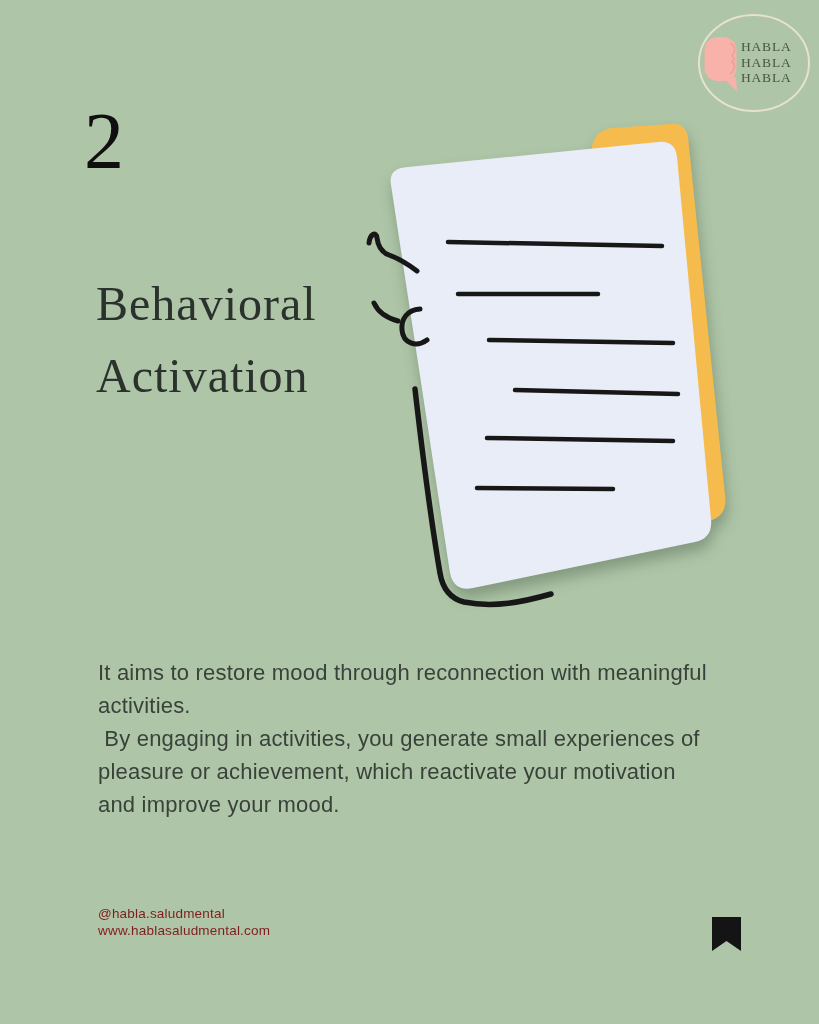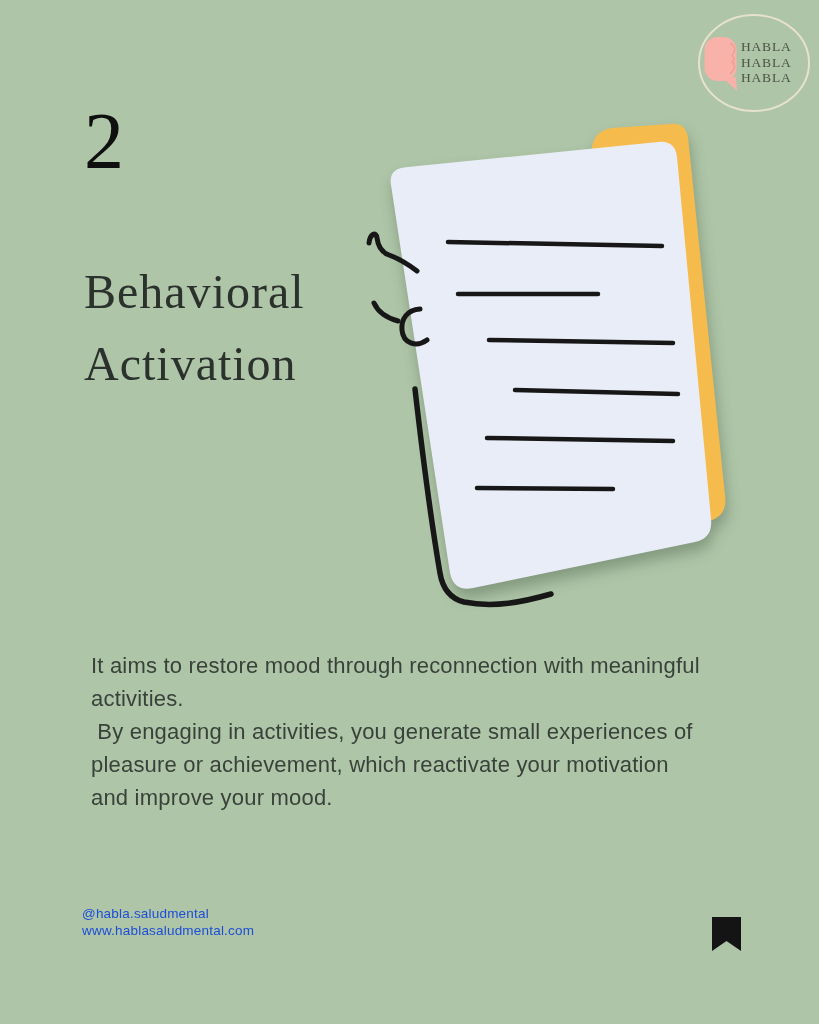--- a/index.html
+++ b/index.html
@@ -10,37 +10,37 @@
     overflow:hidden;
     font-family:"Liberation Sans",sans-serif;
   }
   .big-number{
     position:absolute;left:84px;top:101px;
     font-family:"Liberation Serif",serif;
     font-size:80px;line-height:1;font-weight:500;
     color:#0f0f0f;
   }
   .title{
-    position:absolute;left:84px;top:256px;margin:0;
+    position:absolute;left:84px;top:256px;margin:12px;
     font-family:"Liberation Serif",serif;
     font-weight:400;
     font-size:48px;line-height:72px;letter-spacing:1px;
     color:#2b312c;
     white-space:pre-line;
   }
   .body-text{
-    position:absolute;left:82px;top:640px;margin:9px;
+    position:absolute;left:82px;top:640px;margin:16px;
     font-size:22px;line-height:33px;letter-spacing:0.2px;
     color:#39423a;
     white-space:pre-line;
   }
   .footer{
-    position:absolute;left:82px;top:905px;
+    position:absolute;left:98px;top:905px;
     font-size:13.5px;line-height:17px;letter-spacing:0.2px;
-    color:#1d4ed8;
+    color:#7f1d1d;
   }
   .logo-svg{position:absolute;left:694px;top:10px;}
   .logo-text{
     position:absolute;left:741px;top:39px;
     font-family:"Liberation Serif",serif;
     font-size:13.5px;line-height:15.5px;letter-spacing:0.8px;
     color:#4b5444;
   }
   .illustration{position:absolute;left:350px;top:110px;}
   .shadowed{filter:drop-shadow(2px 9px 7px rgba(42,62,42,0.32));}

